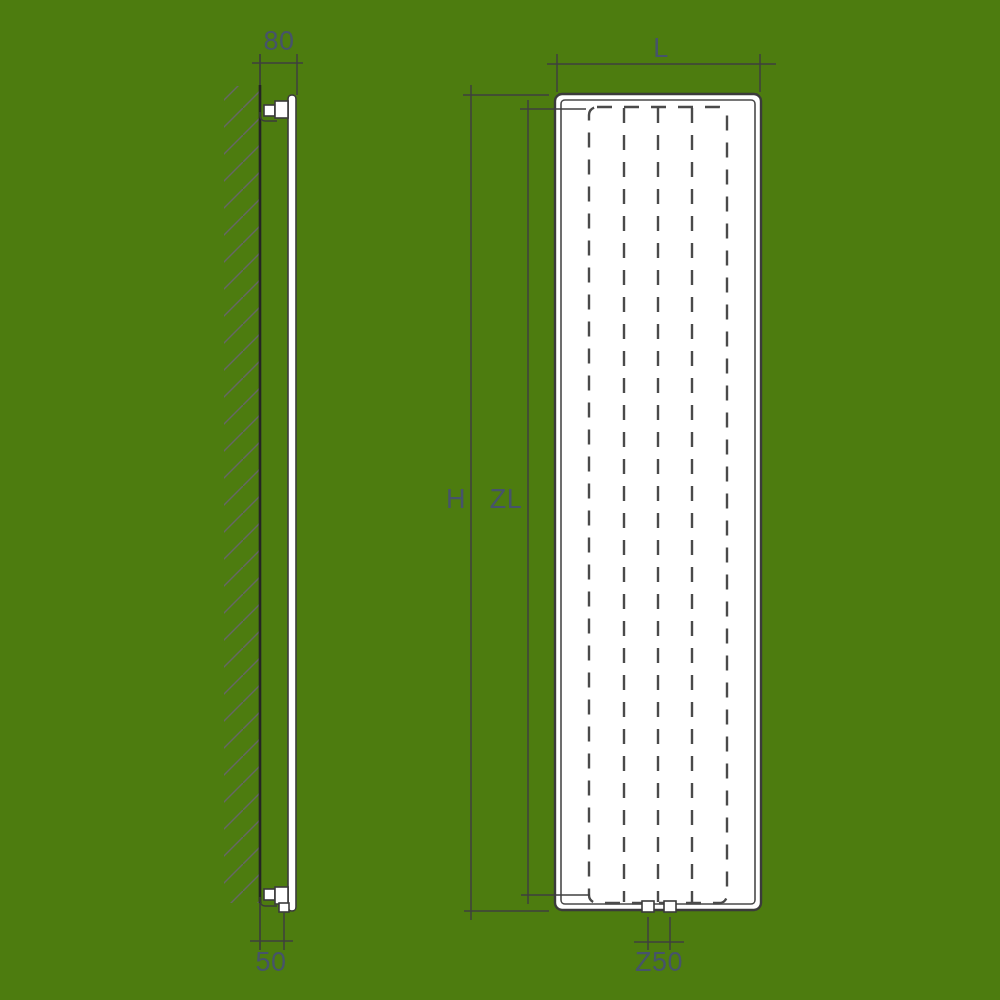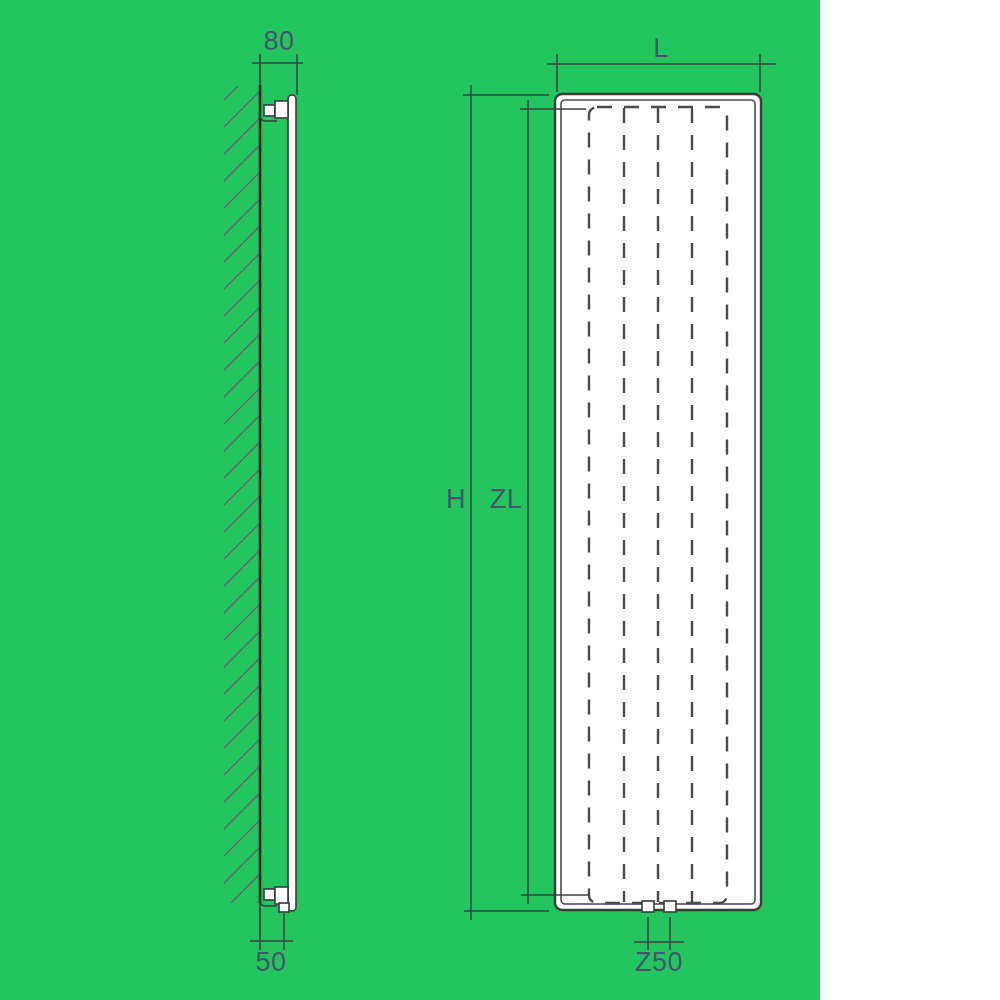--- a/index.html
+++ b/index.html
@@ -5,23 +5,23 @@
   html, body {
     margin: 0;
     padding: 0;
     background: #ffffff;
     width: 1000px;
     height: 1000px;
     font-family: "Liberation Sans", sans-serif;
   }
   #stage {
     position: relative;
-    width: 820px;
+    width: 1000px;
     height: 1000px;
-    background: #22c55e;
+    background: #4d7c0f;
     overflow: hidden;
   }
   svg { display: block; }
   .line  { stroke: #3b3b3b; stroke-width: 1.6; fill: none; stroke-linecap: butt; }
   .wall  { stroke: #242424; stroke-width: 2.6; fill: none; }
   .outline { stroke: #3b3b3b; stroke-width: 2.4; fill: #ffffff; }
   .inner   { stroke: #4a4a4a; stroke-width: 1.6; fill: none; }
   .dash  { stroke: #4a4a4a; stroke-width: 2.4; fill: none; stroke-dasharray: 15 12; }
   .dim   { stroke: #3f3f3f; stroke-width: 1.5; fill: none; }
   .part  { stroke: #3b3b3b; stroke-width: 1.6; fill: #ffffff; }

